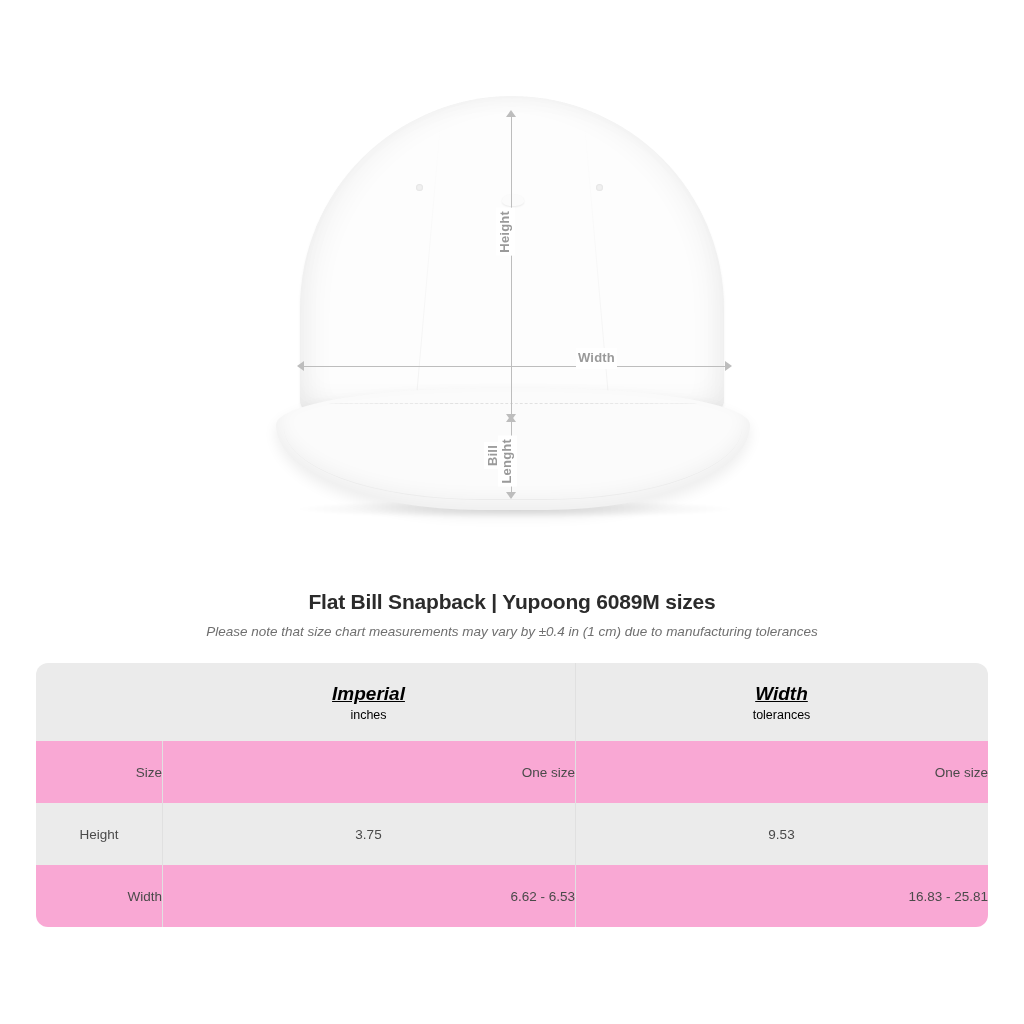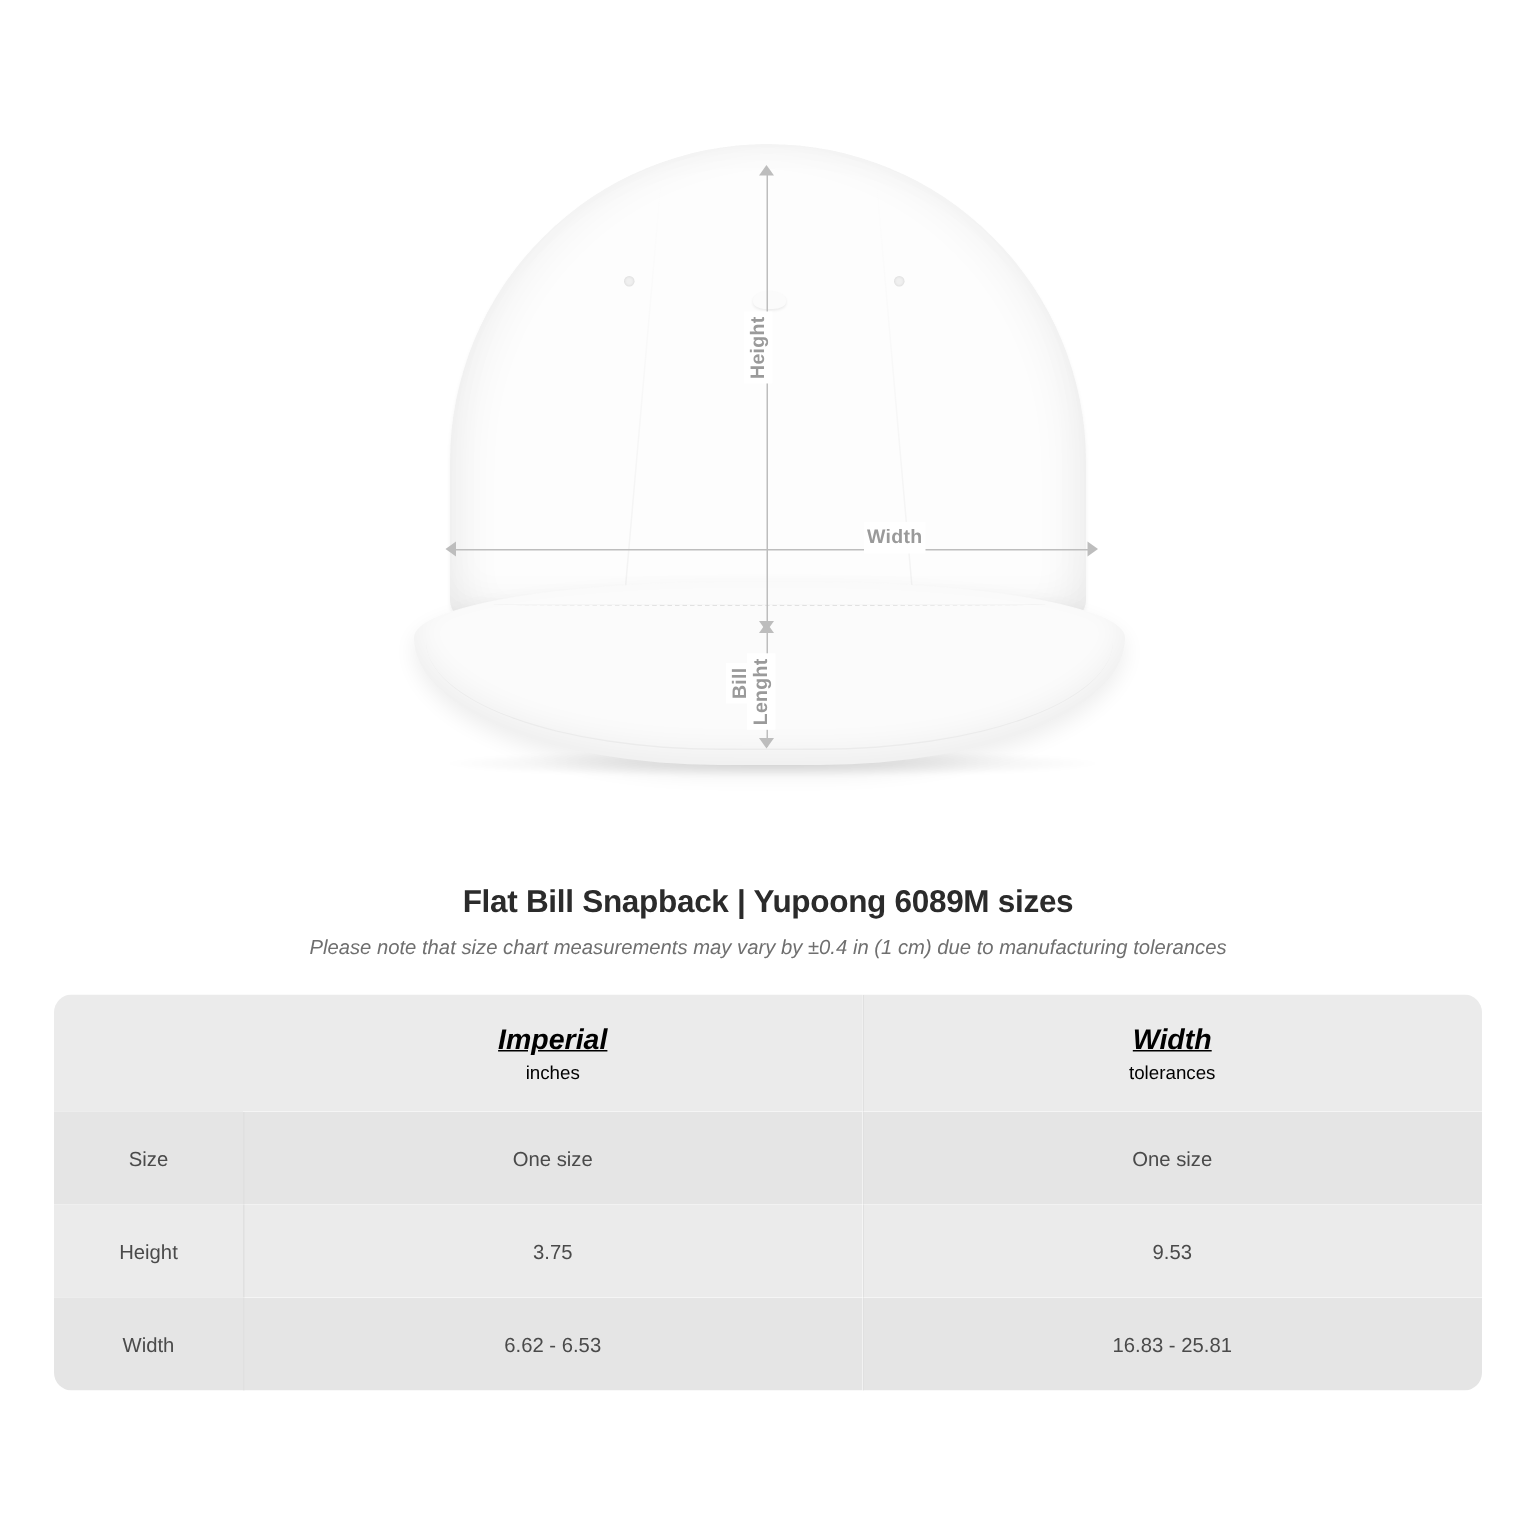--- a/index.html
+++ b/index.html
@@ -214,21 +214,21 @@
   }
   .unit-head .unit-sub {
     font-size: 12.5px;
     color: #000000;
     display: block;
     margin-top: 3px;
   }
   .col-label { width: 126px; }
   .col-val   { width: 413px; }
 
-  tr.row-odd td  { background: #e5e5e5; }
+  tr.row-odd td  { background: #f9a8d4; text-align: right; }
   tr.row-even td { background: #ebebeb; }
 
   tbody td {
     height: 62px;
     vertical-align: middle;
   }
   td.row-label {
     font-weight: bold;
     color: #4a4a4a;
     font-size: 13.5px;

